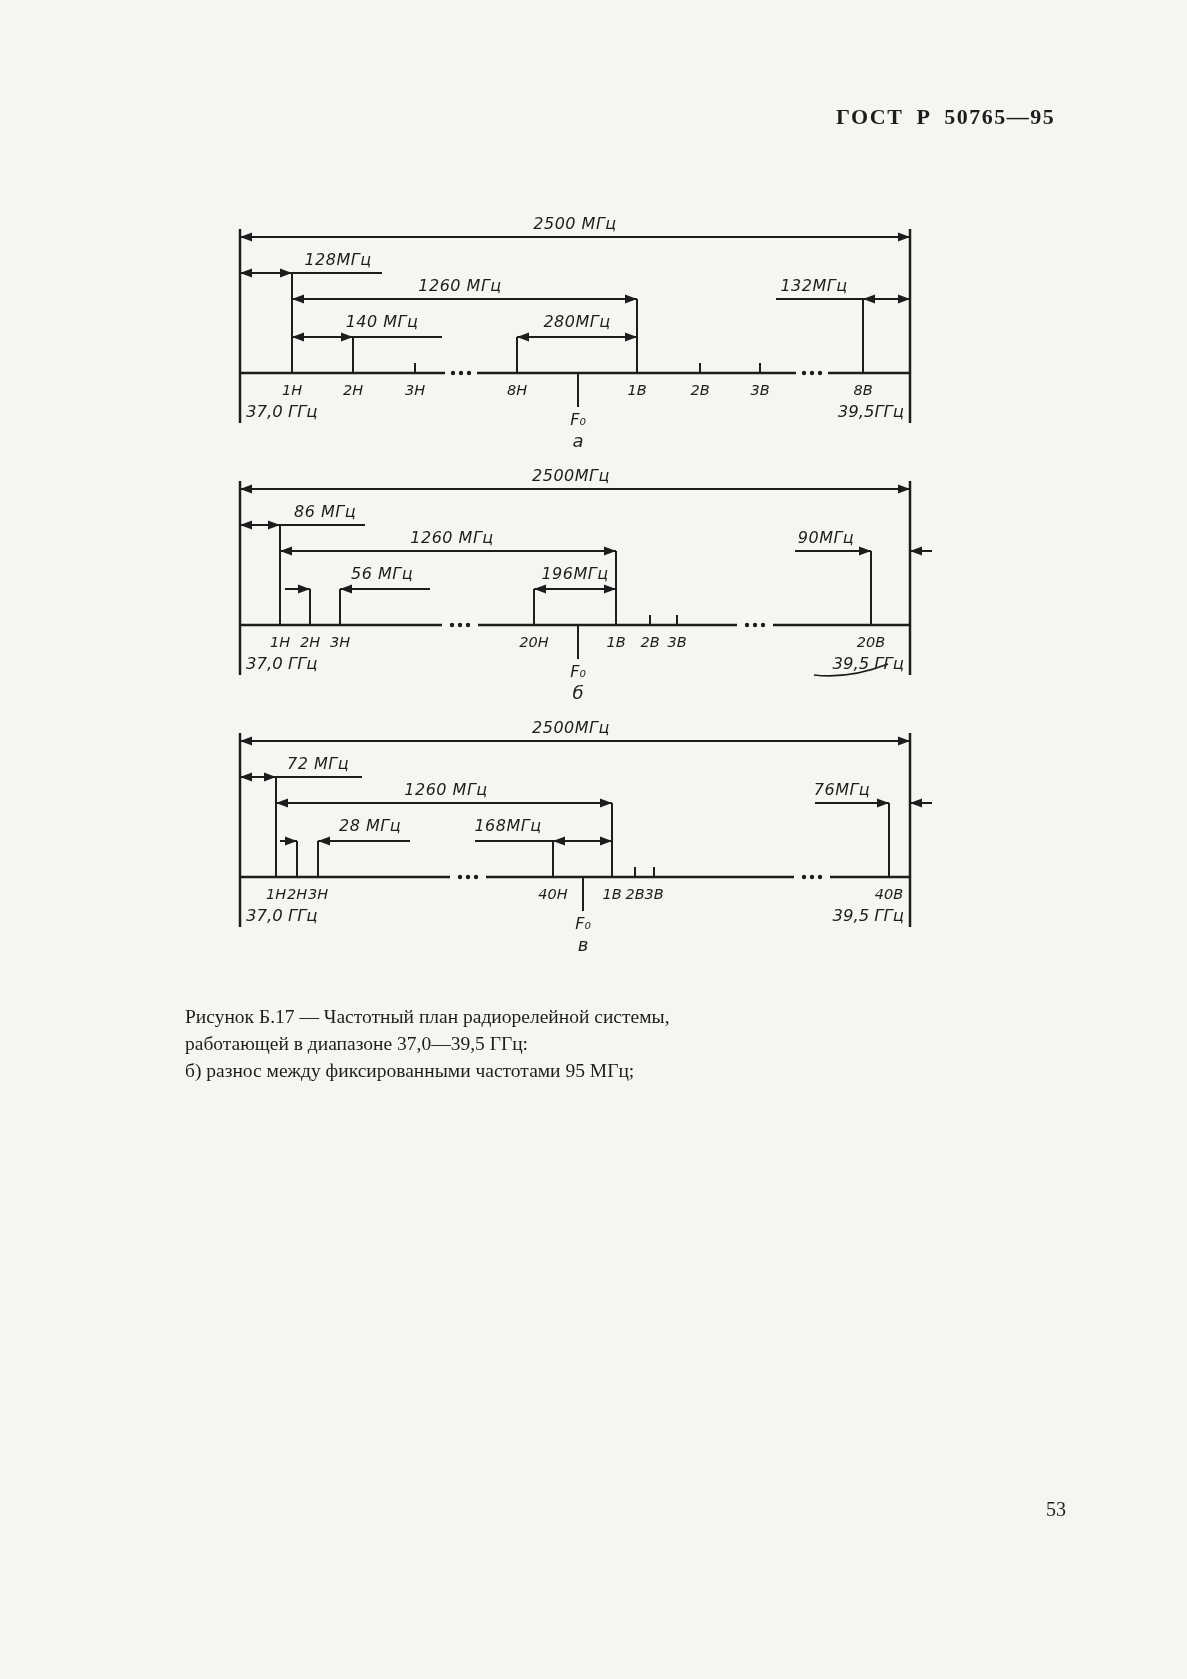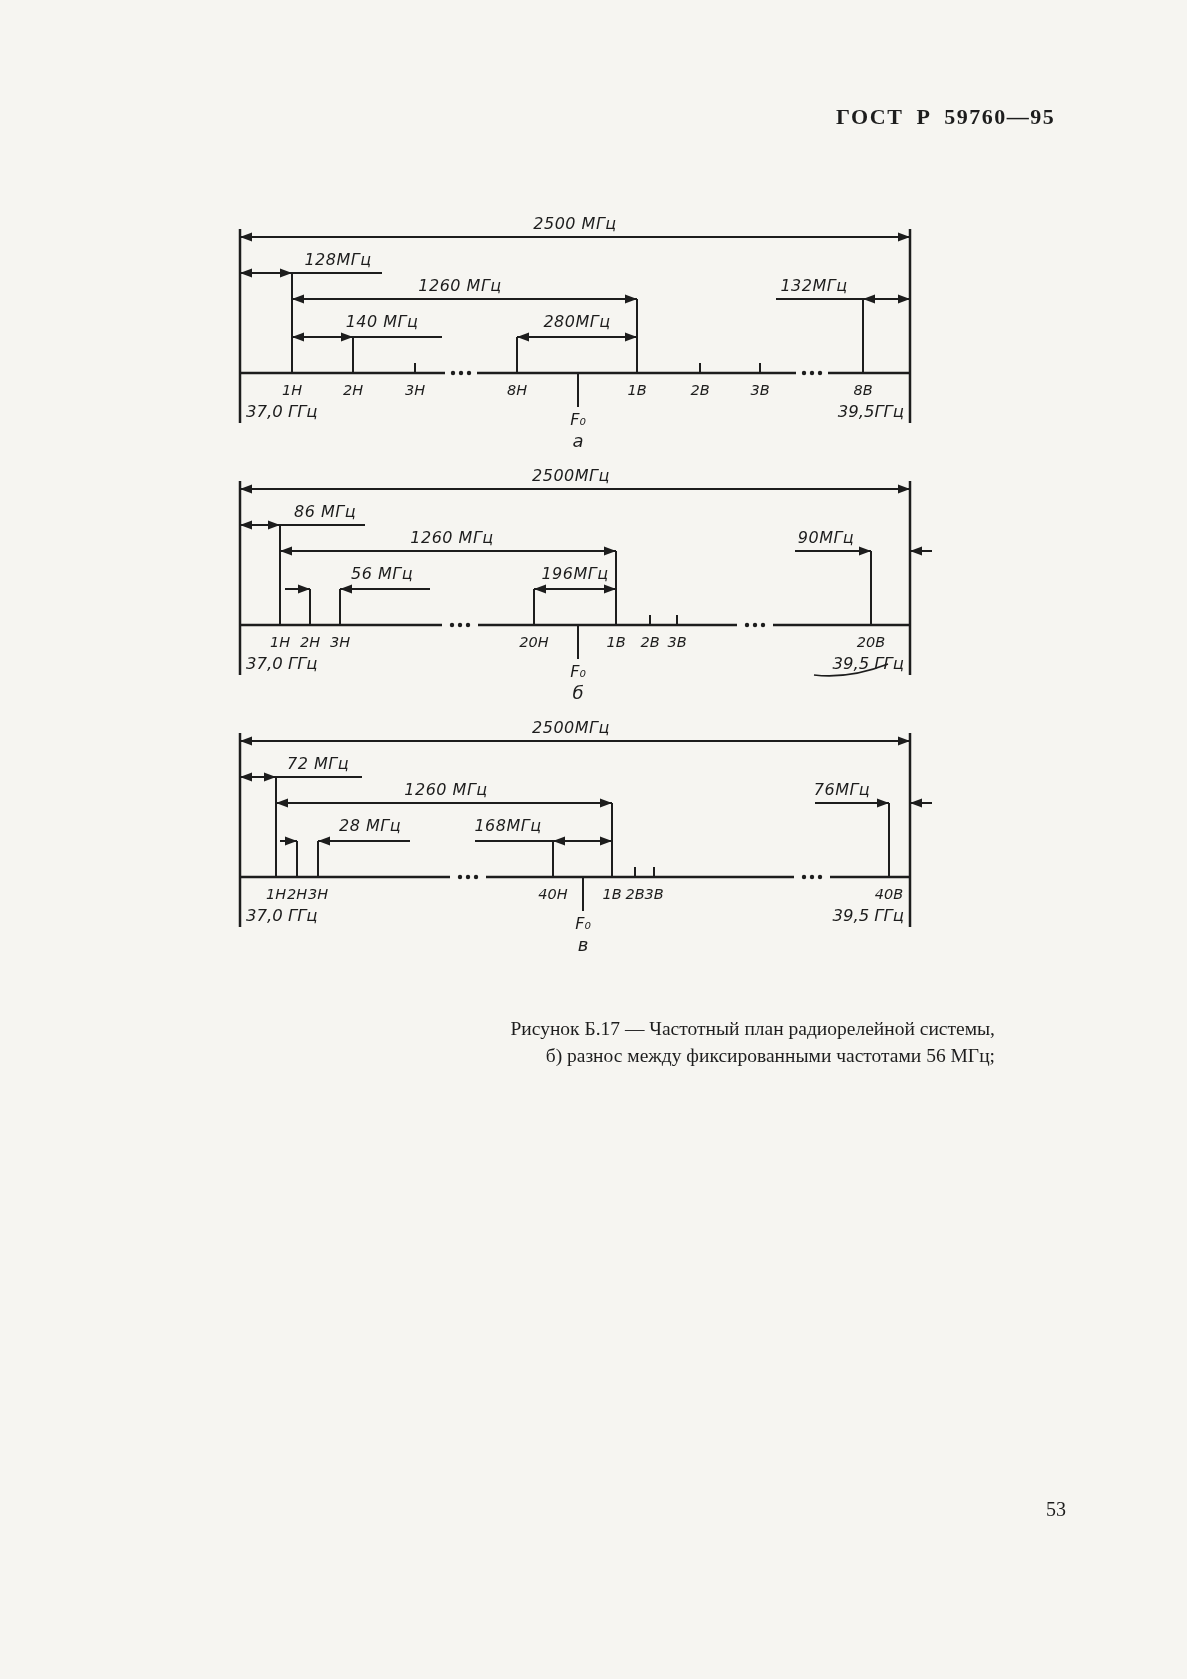--- a/index.html
+++ b/index.html
@@ -12,30 +12,30 @@
   .diag line.bold{stroke-width:2.5;}
   .diag circle{fill:#1d1d1d;}
   .diag text{fill:#1d1d1d;font-family:"DejaVu Sans", sans-serif;font-style:italic;}
   .dim{font-size:16px;text-anchor:middle;letter-spacing:.5px;}
   .chan{font-size:14.5px;text-anchor:middle;}
   .freq{font-size:16.5px;}
   .freq.end{text-anchor:end;}
   .f0{font-size:16px;text-anchor:middle;}
   .sub{font-size:18px;text-anchor:middle;}
   .sw{stroke:#1d1d1d;stroke-width:1.6;fill:none;}
-  .caption{position:absolute;left:185px;top:1003px;width:810px;text-align:right;
-        font-size:19.5px;line-height:27px;margin-top:12px;}
+  .caption{position:absolute;left:185px;top:1003px;width:810px;text-align:left;
+        font-size:19.5px;line-height:27px;}
   .pagenum{position:absolute;left:1032px;top:1498px;font-size:20px;margin-left:14px;}
 </style>
 </head>
 <body>
 
 <div class="page">
 
-  <div class="gost-header">ГОСТ Р 59760—95</div>
+  <div class="gost-header">ГОСТ Р 50765—95</div>
 
   <svg class="diag" style="top:211px" width="705" height="240" viewBox="0 0 705 240">
     <defs>
       <marker id="arr" markerUnits="userSpaceOnUse" markerWidth="14" markerHeight="11" refX="12.5" refY="5.5" orient="auto-start-reverse">
         <path d="M0.5,1 L12.5,5.5 L0.5,10 Z" fill="#1d1d1d"></path>
       </marker>
     </defs>
     <g>
       <line class="bold" x1="10" y1="18" x2="10" y2="212"></line>
       <line class="bold" x1="680" y1="18" x2="680" y2="212"></line>
@@ -206,18 +206,19 @@
       <text class="chan" x="659" y="184">40В</text>
       <text class="f0" x="353" y="214">F₀</text>
       <text class="freq" x="16" y="206">37,0 ГГц</text>
       <text class="freq end" x="674" y="206">39,5 ГГц</text>
       <text class="sub" x="353" y="236">в</text>
     </g>
   </svg>
 
   <div class="caption">
     <div>Рисунок Б.17 — Частотный план радиорелейной системы,</div>
-    <div>б) разнос между фиксированными частотами 56 МГц;</div>
+    <div>работающей в диапазоне 37,0—39,5 ГГц:</div>
+    <div>б) разнос между фиксированными частотами 95 МГц;</div>
   </div>
 
   <div class="pagenum">53</div>
 
 </div>
 
 </body></html>

